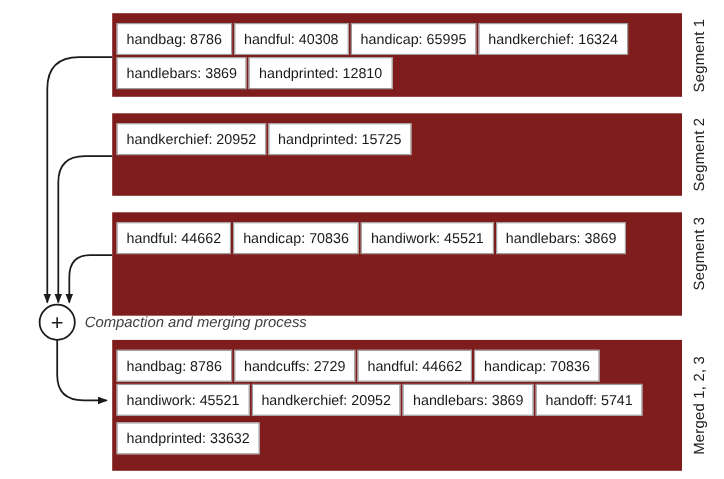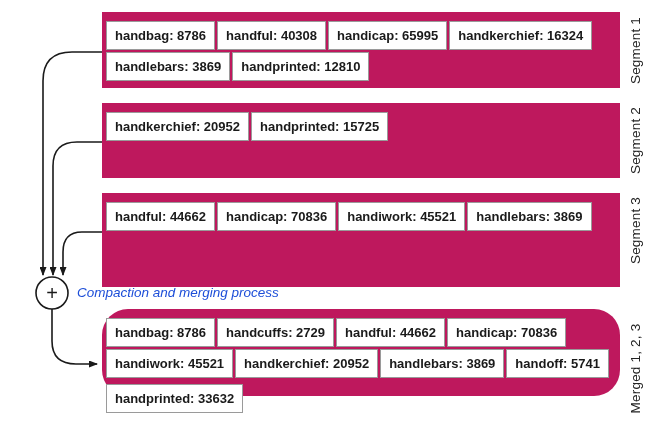--- a/index.html
+++ b/index.html
@@ -17,29 +17,28 @@
   }
   svg.arrows {
     position: absolute;
     left: 0; top: 0;
     width: 658px; height: 435px;
   }
   .segment {
     position: absolute;
     left: 102px;
     width: 518px;
-    background: #be185d;
+    background: #7f1d1d;
     box-sizing: border-box;
     padding: 9px 0 0 4px;
-    font-weight: bold;
   }
   .seg0 { top: 12px;  height: 76px; }
   .seg1 { top: 103px; height: 75px; }
   .seg2 { top: 193px; height: 94px; }
-  .seg3 { top: 309px; height: 87px; border-radius: 26px; }
+  .seg3 { top: 309px; height: 119px; }
   .row {
     height: 29px;
     white-space: nowrap;
   }
   .row + .row { margin-top: 2px; }
   .seg3 .rows .row:nth-child(3) { margin-top: 6px; }
   .box {
     display: inline-block;
     vertical-align: top;
     box-sizing: border-box;
@@ -71,21 +70,21 @@
   .lbl0 { top: 12px;  height: 76px; }
   .lbl1 { top: 103px; height: 75px; }
   .lbl2 { top: 193px; height: 75px; }
   .lbl3 { top: 309px; height: 119px; }
   .caption {
     position: absolute;
     left: 77px;
     top: 285px;
     font-style: italic;
     font-size: 13.5px;
-    color: #1d4ed8;
+    color: #404040;
     white-space: nowrap;
   }
 </style>
 </head>
 <body>
 
 <div class="stage">
 
   <svg class="arrows" viewBox="0 0 658 435" aria-hidden="true">
     <defs>

